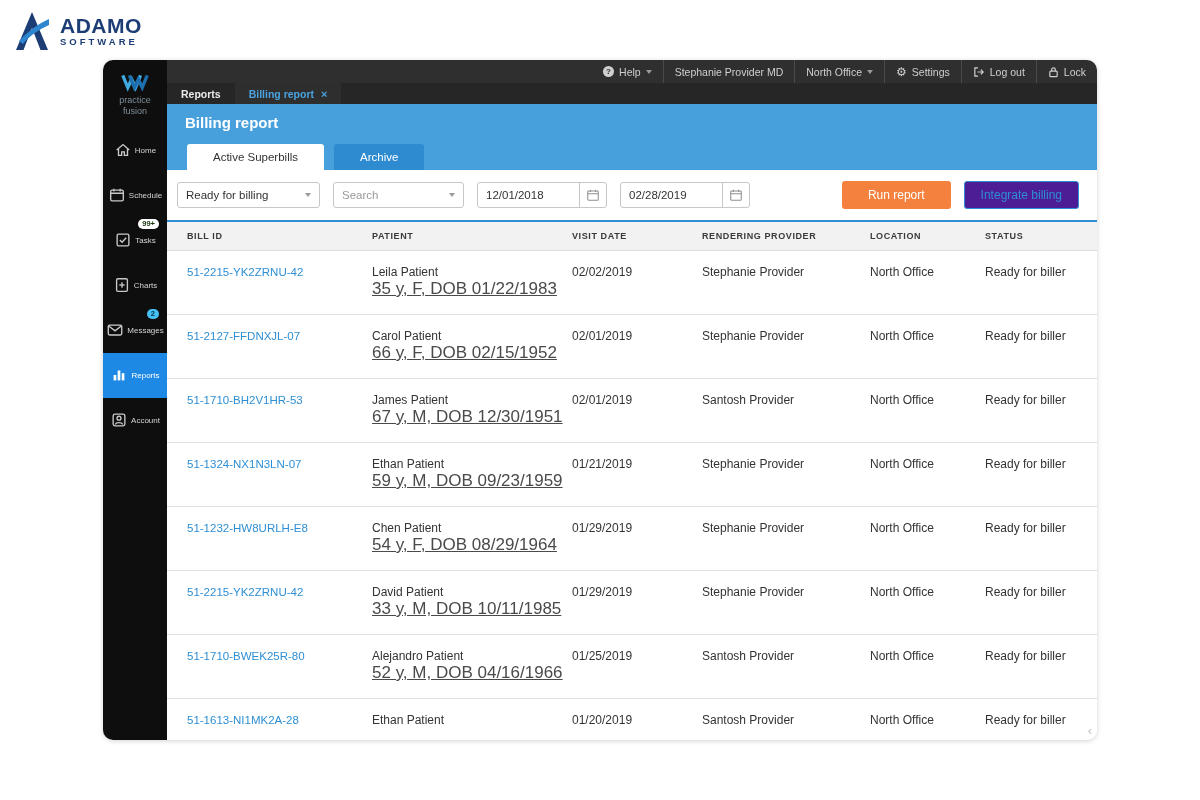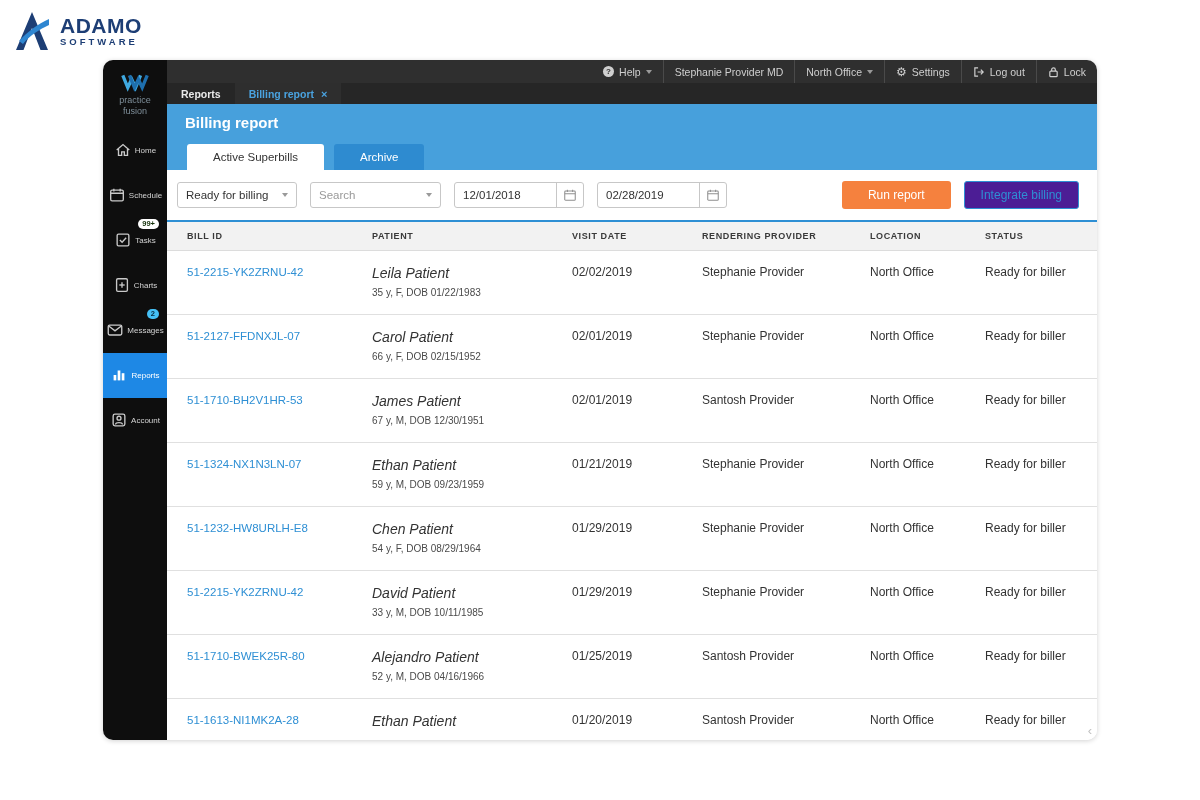--- a/index.html
+++ b/index.html
@@ -47,36 +47,36 @@
   
   .bluehead{background:#47a0dc;height:66px;box-sizing:border-box;padding:10px 20px 0 10px;position:relative;flex-shrink:0;}
   .page-title{color:#fff;font-size:15px;font-weight:bold;padding-left:8px;}
   .head-tabs{position:absolute;bottom:0;left:20px;display:flex;gap:10px;}
   .htab{padding:7px 26px;font-size:11.5px;border-radius:3px 3px 0 0;cursor:pointer;}
   .htab.active{background:#fff;color:#333;}
   .htab.inactive{background:#2e8bd0;color:#fff;}
   
   .filters{display:flex;align-items:center;gap:13px;padding:11px 18px 11px 10px;border-bottom:2px solid #2e8fd4;flex-shrink:0;}
   .fcontrol{height:26px;box-sizing:border-box;border:1px solid #c7c7c7;border-radius:3px;display:flex;align-items:center;font-size:11.5px;color:#333;background:#fff;cursor:pointer;}
-  .select{width:120px;padding:0 8px;justify-content:space-between;}
+  .select{width:143px;padding:0 8px;justify-content:space-between;}
   .search{width:131px;padding:0 8px;justify-content:space-between;color:#999;}
   .datebox{width:130px;padding:0;}
   .datebox .dval{flex:1;padding:0 8px;}
   .datebox .dico{width:26px;align-self:stretch;border-left:1px solid #c7c7c7;display:flex;align-items:center;justify-content:center;}
   .spacer{flex:1;}
   .btn-run{height:28px;padding:0 26px;background:#f5813e;color:#fff;border:none;border-radius:3px;font-size:12px;cursor:pointer;font-family:"Liberation Sans",sans-serif;}
   .btn-integrate{height:28px;padding:0 16px;background:#4c1d95;color:#2e8fd4;border:1px solid #2e8fd4;border-radius:3px;font-size:12px;cursor:pointer;font-family:"Liberation Sans",sans-serif;}
   
   .tgrid{display:grid;grid-template-columns:185px 200px 130px 168px 115px 1fr;padding-left:20px;}
   .thead{background:#f2f2f2;height:28px;align-items:center;font-size:9px;letter-spacing:0.6px;color:#3a3a3a;font-weight:bold;border-bottom:1px solid #dcdcdc;flex-shrink:0;}
   .tbody{flex:1;overflow:hidden;}
   .trow{height:64px;box-sizing:border-box;padding-top:14px;border-bottom:1px solid #e0e0e0;font-size:12px;color:#333;align-items:start;}
   .bill-link{color:#2e8fd4;text-decoration:none;font-size:11.5px;}
-  .pname{font-size:14px;color:#333;font-style:italic;}
-  .pdet{font-size:10px;color:#4a4a4a;margin-top:6px;}
+  .pname{font-size:12px;color:#333;}
+  .pdet{font-size:17px;color:#4a4a4a;text-decoration:underline;}
   .scroll-hint{position:absolute;right:5px;bottom:2px;color:#c0c0c0;font-size:13px;}
 </style>
 </head>
 <body>
 
 <div class="adamo">
   <span>
     <svg class="icon-svg" width="40" height="42" viewBox="0 0 40 42">
       <path d="M20 2 L36 40 H28.5 L20 18 L11.5 40 H4 Z" fill="#1d3e75"></path>
       <path d="M7 31 C15 22, 26 14, 37 9 L37 15 C28 19, 17 26, 11 34 Z" fill="#2e86d1"></path>

